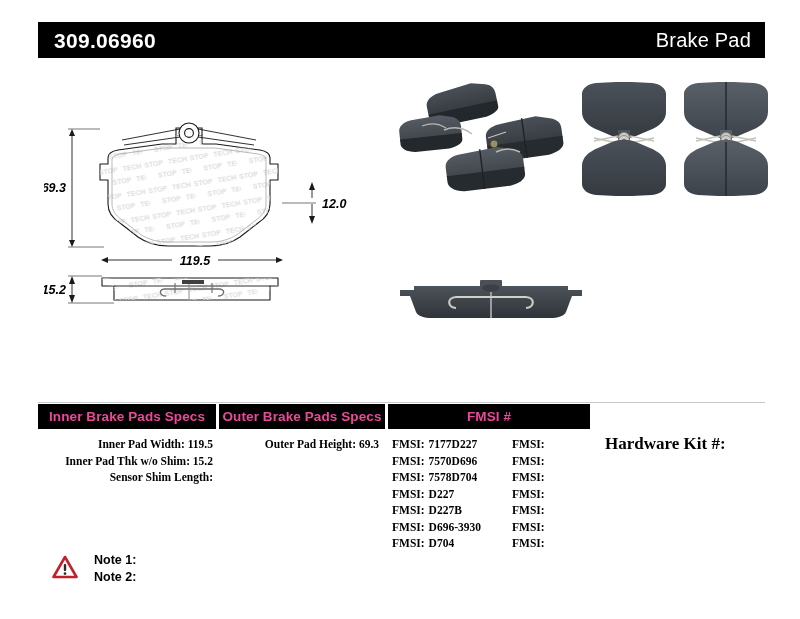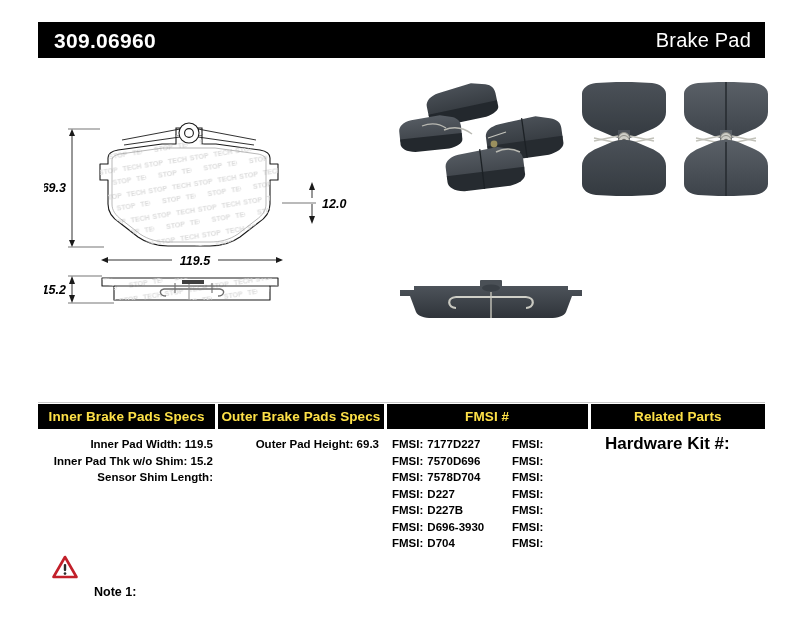--- a/index.html
+++ b/index.html
@@ -29,30 +29,30 @@
   #photo-angled{left:392px;top:78px;width:190px;height:120px;}
   #photo-grid{left:578px;top:76px;width:200px;height:124px;}
   #photo-side{left:396px;top:272px;width:190px;height:62px;}
   .photo svg{display:block;}
 
   
   .table{position:absolute;left:38px;top:404px;width:727px;}
   .table-toprule{position:absolute;left:38px;top:402px;width:727px;height:1px;background:#c9c9c9;}
   .thead{display:flex;height:25px;gap:3px;}
   .th{
-    background:#000;color:#fde047;display:flex;align-items:center;justify-content:center;
+    background:#000;color:#ec4899;display:flex;align-items:center;justify-content:center;
     font-size:13.5px;font-weight:bold;letter-spacing:.1px;box-sizing:border-box;
   }
   .th.c1{width:178px;}
   .th.c2{width:166px;}
   .th.c3{width:202px;}
   .th.c4{width:175px;}
 
   .tbody{display:flex;gap:3px;margin-top:7px;}
-  .col{box-sizing:border-box;}
+  .col{box-sizing:border-box;font-family:Liberation Serif, serif;}
   .col.c1{width:178px;}
   .col.c2{width:166px;}
   .col.c3{width:202px;display:flex;}
   .col.c4{width:175px;}
 
   .spec-row{
     font-size:11.5px;font-weight:bold;text-align:right;
     line-height:16.5px;white-space:nowrap;
   }
   .col.c1 .spec-row{padding-right:2px;}
@@ -63,21 +63,21 @@
   .fmsi-sub.right{width:90px;padding-left:14px;}
   .fmsi-row{font-size:11.5px;font-weight:bold;line-height:16.5px;white-space:nowrap;text-align:left;}
   .fmsi-row .lbl{margin-right:4px;}
 
   .rp-row{font-size:17px;font-weight:bold;line-height:16.5px;white-space:nowrap;padding-left:14px;}
 
   
   .notes{position:absolute;left:52px;top:552px;display:flex;align-items:flex-start;}
   .warn-icon{width:26px;height:24px;margin-top:3px;}
   .notes-text{margin-left:16px;}
-  .note-line{font-size:12.5px;font-weight:bold;line-height:17px;white-space:nowrap;margin-top:32px;}
+  .note-line{font-size:12.5px;font-weight:bold;line-height:17px;white-space:nowrap;}
 </style>
 </head>
 <body>
 
 <div class="sheet">
 
   <div class="titlebar">
     <span class="part-no">309.06960</span>
     <span class="title">Brake Pad</span>
   </div>
@@ -320,21 +320,20 @@
     </svg>
   </div>
 
   <div class="table-toprule"></div>
   <div class="table">
 
     <div class="thead">
       <div class="th c1">Inner Brake Pads Specs</div>
       <div class="th c2">Outer Brake Pads Specs</div>
       <div class="th c3">FMSI #</div>
-      <div class="th c4">Related Parts</div>
     </div>
 
     <div class="tbody">
 
       <div class="col c1">
         <div class="spec-row">Inner Pad Width: 119.5</div>
         <div class="spec-row">Inner Pad Thk w/o Shim: 15.2</div>
         <div class="spec-row">Sensor Shim Length:</div>
       </div>
 

